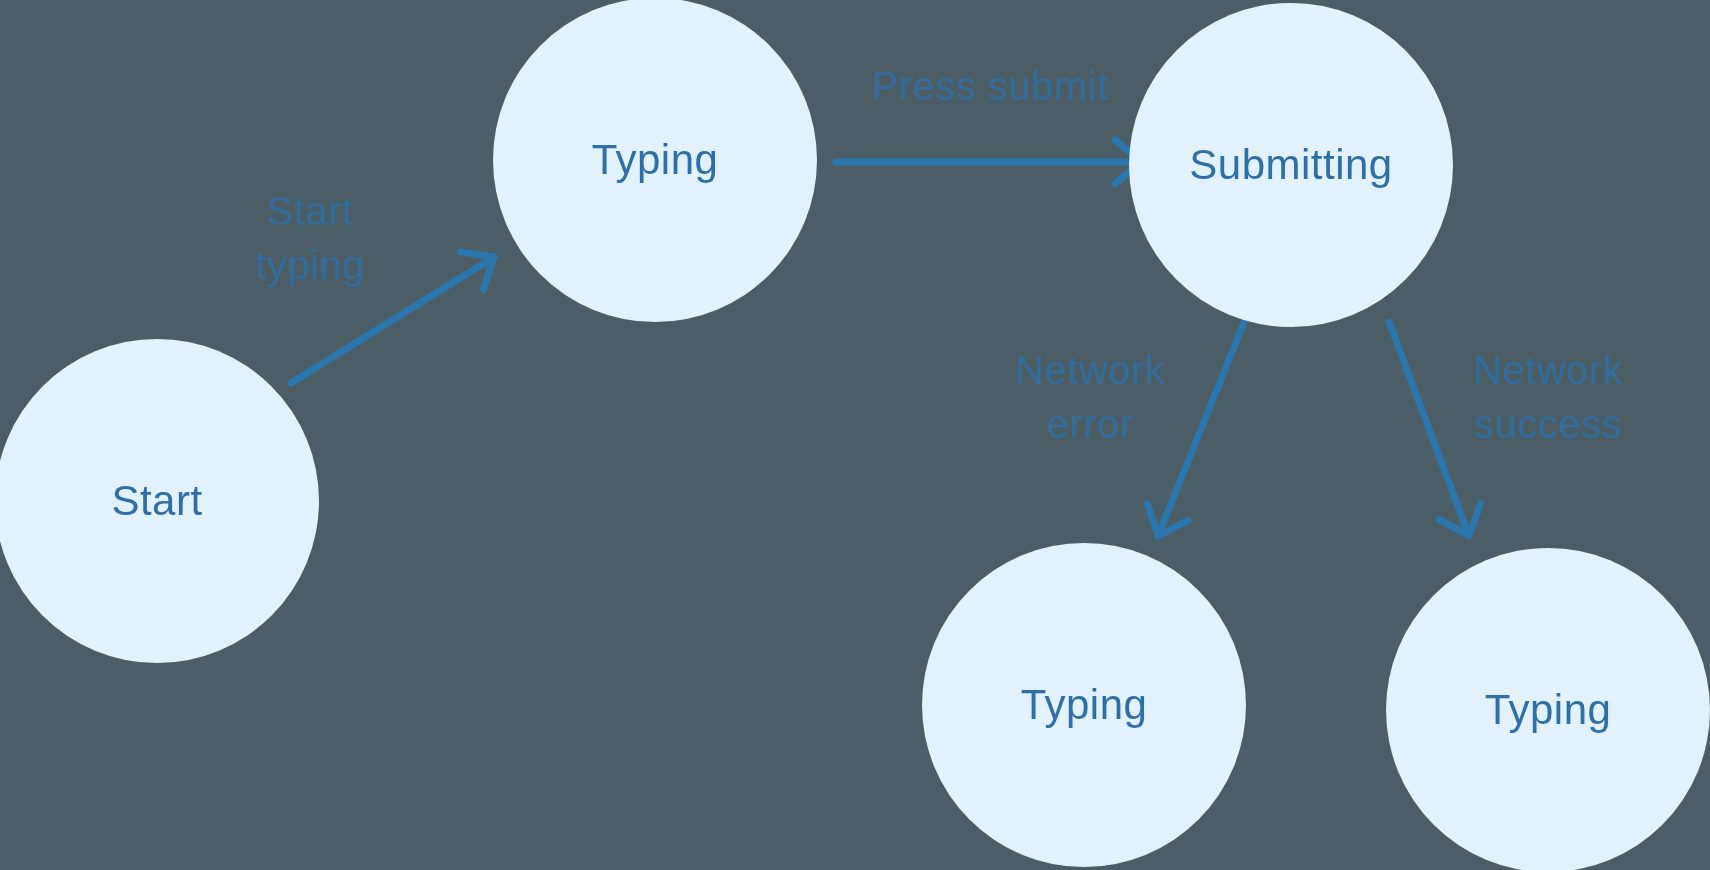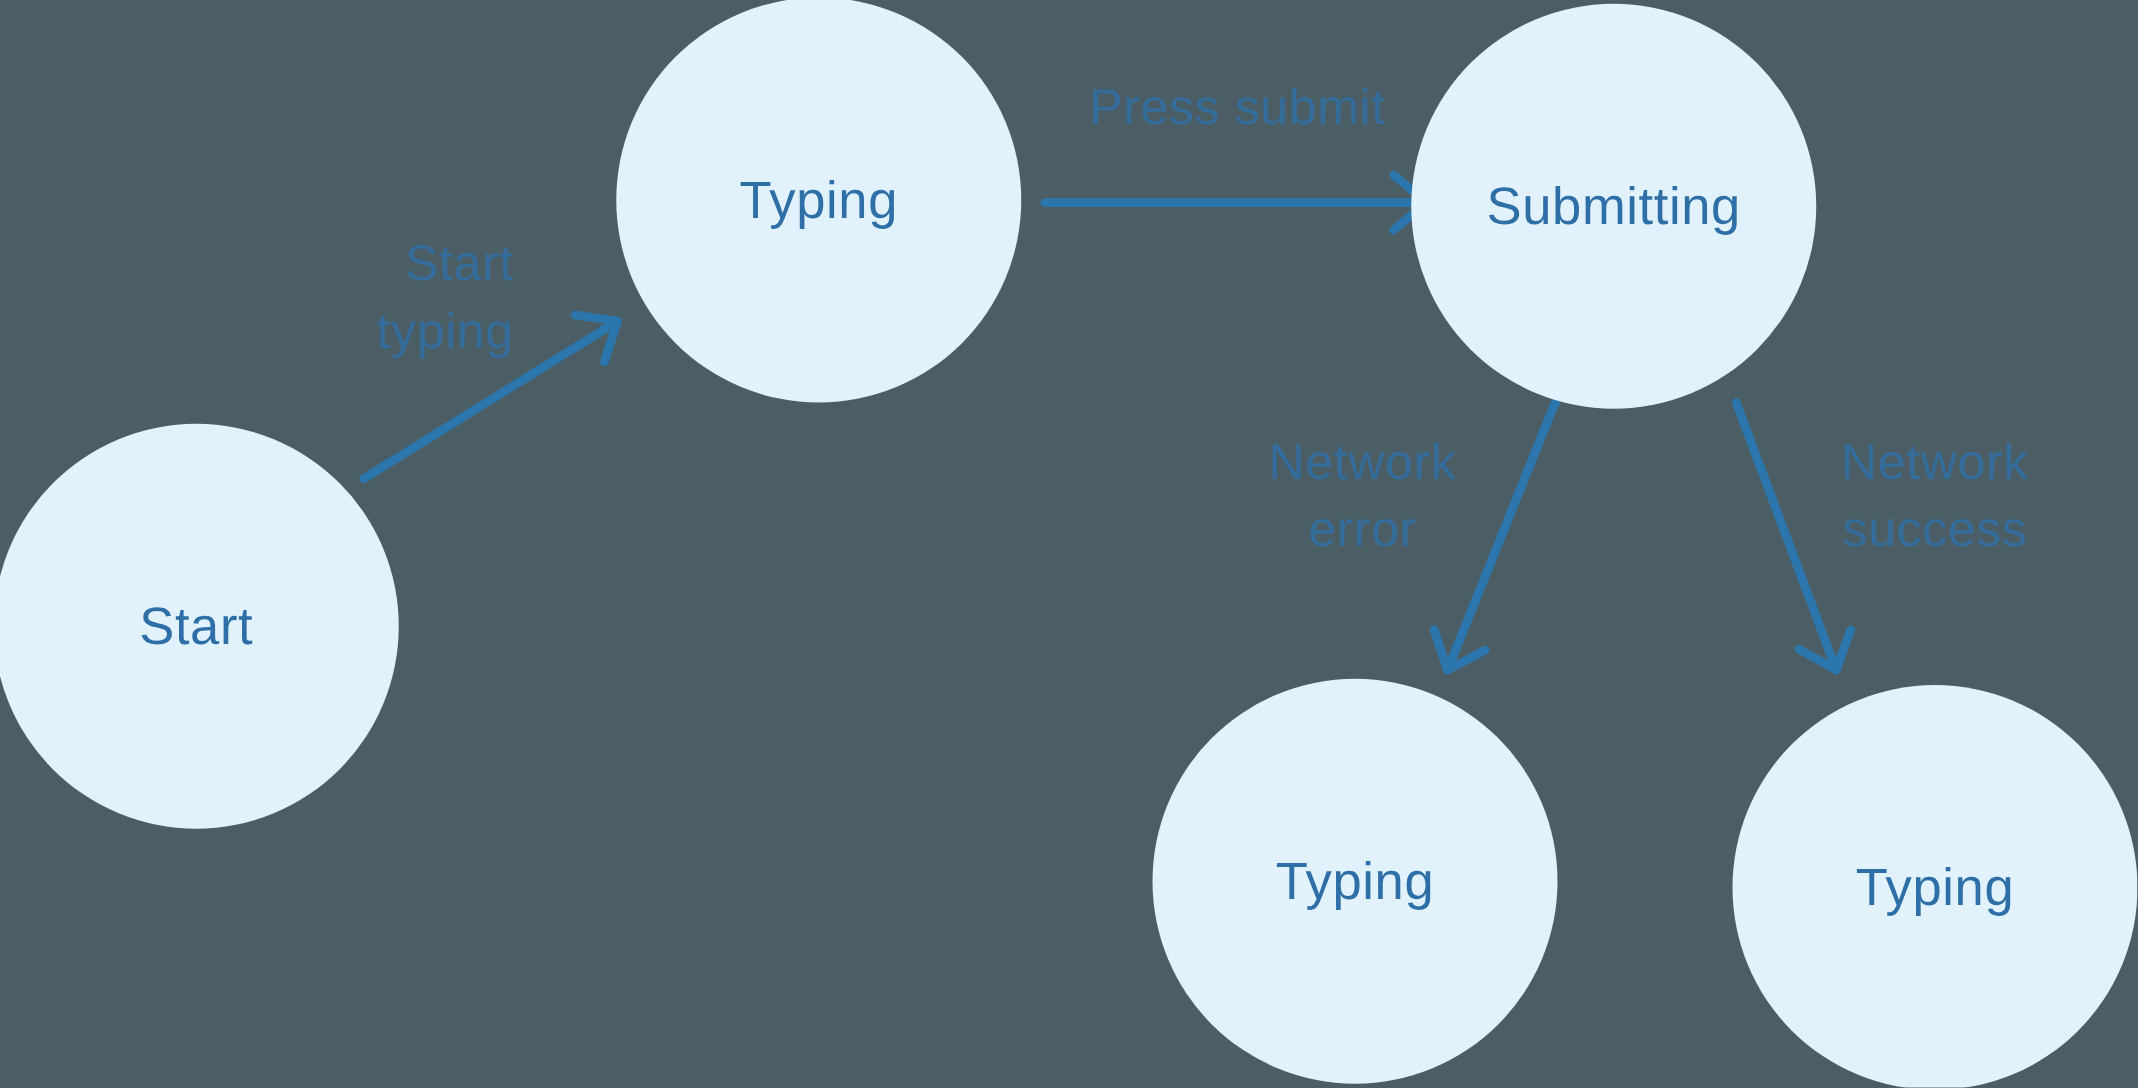--- a/index.html
+++ b/index.html
@@ -66,21 +66,21 @@
     transform: translate(-50%, -50%);
     color: var(--edge-label);
     opacity: 0.92;
     font-size: 40px;
     font-weight: 500;
     letter-spacing: 0.5px;
     line-height: 54px;
     text-align: center;
     user-select: none;
   }
-  .label-start-typing    { left: 336px;  top: 238px; width: 150px; text-align: right; }
+  .label-start-typing    { left: 310px;  top: 238px; width: 150px; }
   .label-press-submit    { left: 990px;  top: 86px;  white-space: nowrap; }
   .label-network-error   { left: 1090px; top: 397px; width: 215px; }
   .label-network-success { left: 1548px; top: 397px; width: 215px; }
 </style>
 </head>
 <body>
 
 <div class="canvas">
 
   <svg class="edges-svg" viewBox="0 0 1710 870" xmlns="http://www.w3.org/2000/svg">

